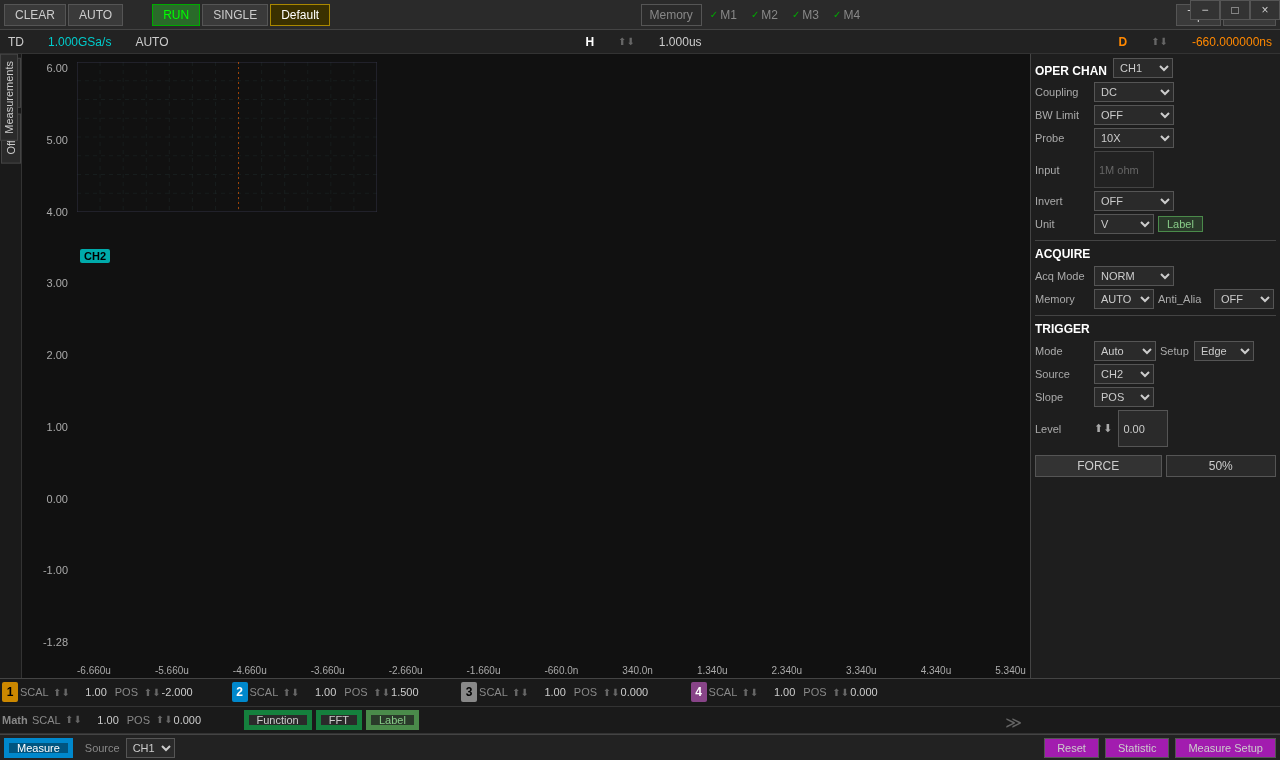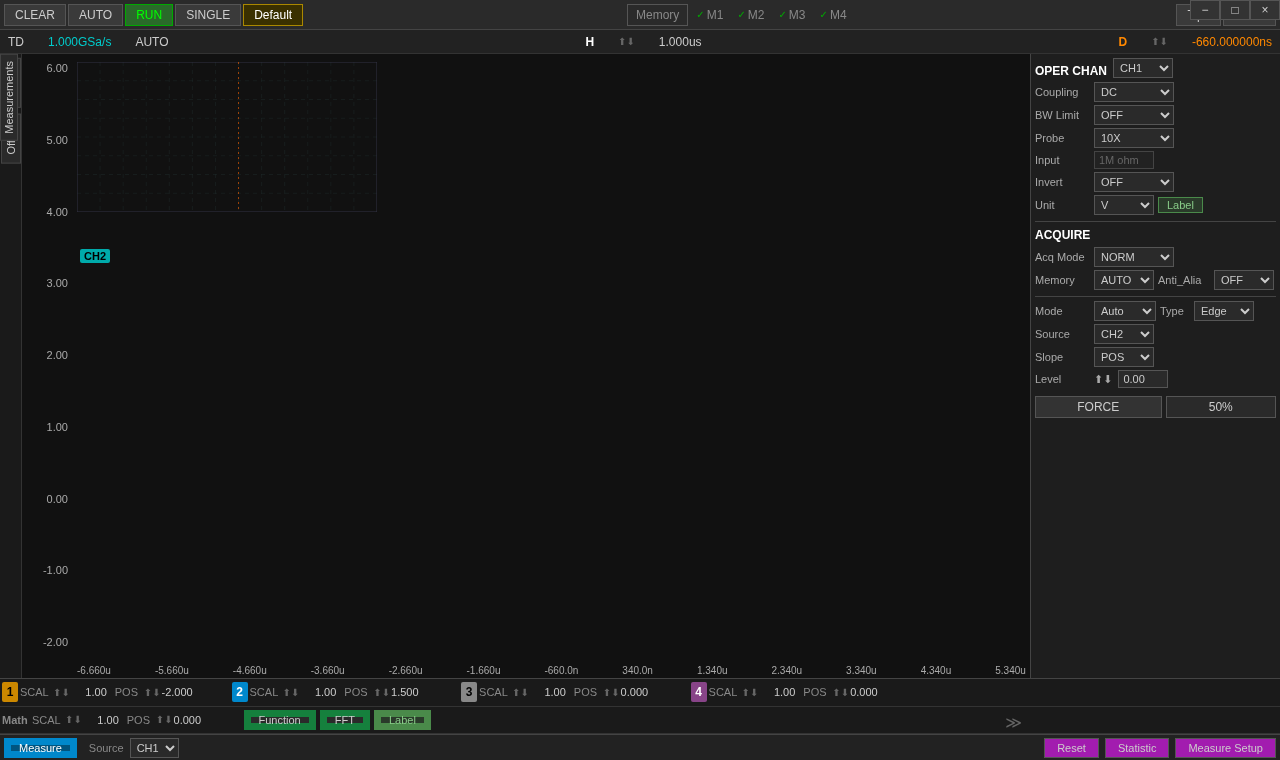--- a/index.html
+++ b/index.html
@@ -26,21 +26,21 @@
     }
     .toolbar-btn {
       padding: 2px 10px;
       border: 1px solid #555;
       background: #3a3a3a;
       color: #ccc;
       cursor: pointer;
       font-size: 12px;
       height: 22px;
     }
-    .toolbar-btn.run-btn { background: #2a6a2a; color: #0f0; border-color: #0a0; }
+    .toolbar-btn.run-btn { background: #2a6a2a; color: #0f0; border-color: #0a0; margin-left: 27px; }
     .toolbar-btn.default-btn { background: #3a3000; color: #ffffff; border-color: #aa8800; }
     .toolbar-spacer { flex: 1; }
     .memory-btn {
       padding: 2px 8px;
       border: 1px solid #555;
       background: #2a2a2a;
       color: #888;
       cursor: pointer;
       font-size: 12px;
       height: 22px;
@@ -201,21 +201,21 @@
     }
     .panel-select-narrow {
       min-width: 60px;
     }
     .panel-input {
       background: #2a2a2a;
       color: #ccc;
       border: 1px solid #555;
       font-size: 11px;
       padding: 1px 4px;
-      height: 18px;
+      height: 37px;
       width: 60px;
     }
     .panel-input-dim {
       background: #222;
       color: #666;
       border: 1px solid #444;
     }
     .label-btn {
       background: #2a3a2a;
       color: #88cc88;
@@ -308,21 +308,21 @@
       height: 26px;
       background: #222;
       border-top: 1px solid #444;
       display: flex;
       align-items: center;
       padding: 0 4px;
       gap: 2px;
     }
     .bs-item {
       padding: 2px 8px;
-      border: 7px solid #15803d;
+      border: 5px solid #15803d;
       background: #2a2a2a;
       color: #ccc;
       font-size: 11px;
       cursor: pointer;
       height: 20px;
       display: flex;
       align-items: center;
     }
     .bs-item.active {
       background: #005580;
@@ -451,21 +451,21 @@
 
     <div class="y-axis-labels">
       <span>6.00</span>
       <span>5.00</span>
       <span>4.00</span>
       <span>3.00</span>
       <span>2.00</span>
       <span>1.00</span>
       <span>0.00</span>
       <span>-1.00</span>
-      <span>-2.00</span>
+      <span>-1.28</span>
     </div>
 
     <svg id="svg-chart">
 
       <line class="grid-line-h" x1="0" y1="12.5%" x2="100%" y2="12.5%"></line>
       <line class="grid-line-h" x1="0" y1="25%" x2="100%" y2="25%"></line>
       <line class="grid-line-h" x1="0" y1="37.5%" x2="100%" y2="37.5%"></line>
       <line class="grid-line-h" x1="0" y1="50%" x2="100%" y2="50%"></line>
       <line class="grid-line-h" x1="0" y1="62.5%" x2="100%" y2="62.5%"></line>
       <line class="grid-line-h" x1="0" y1="75%" x2="100%" y2="75%"></line>
@@ -697,26 +697,27 @@
         <span class="panel-label" style="min-width:52px;">Anti_Alia</span>
         <select class="panel-select panel-select-narrow">
           <option>OFF</option><option>ON</option>
         </select>
       </div>
     </div>
 
     <div class="divider-line"></div>
 
     <div class="panel-section">
+      <div class="section-title">TRIGGER</div>
       <div class="panel-row">
         <span class="panel-label">Mode</span>
         <select class="panel-select panel-select-narrow">
           <option>Auto</option><option>Normal</option><option>Single</option>
         </select>
-        <span class="panel-label" style="min-width:30px;">Type</span>
+        <span class="panel-label" style="min-width:30px;">Setup</span>
         <select class="panel-select panel-select-narrow">
           <option>Edge</option><option>Pulse</option><option>Video</option>
         </select>
       </div>
       <div class="panel-row">
         <span class="panel-label">Source</span>
         <select class="panel-select panel-select-narrow">
           <option>CH2</option><option>CH1</option><option>CH3</option><option>CH4</option>
         </select>
       </div>

